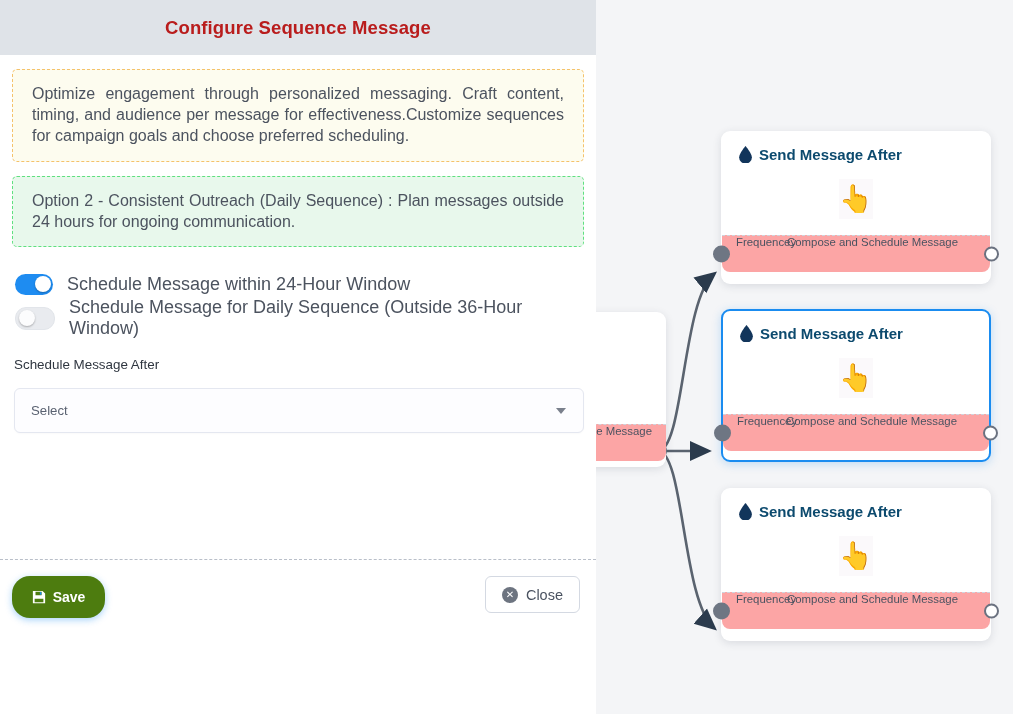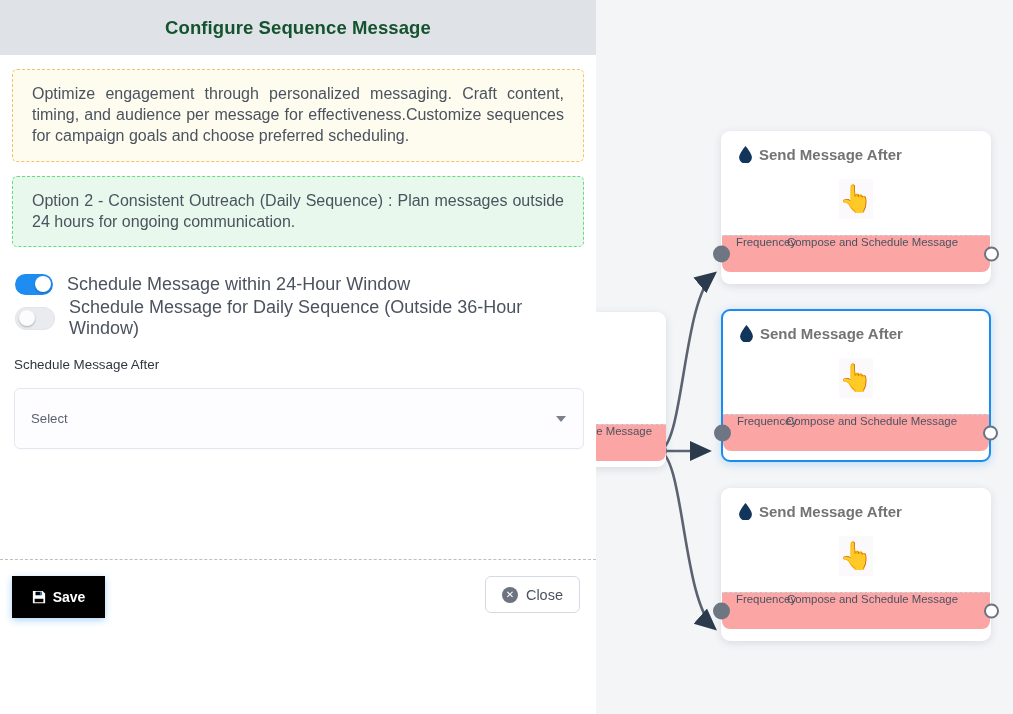--- a/index.html
+++ b/index.html
@@ -11,21 +11,21 @@
   
   #panel{
     position:absolute;left:0;top:0;width:596px;height:714px;
     background:#ffffff;overflow:hidden;
   }
   #panel-header{
     height:55px;background:#dfe3e8;display:flex;align-items:center;
     justify-content:center;
   }
   #panel-header .title{
-    font-size:18.5px;font-weight:bold;color:#14532d;letter-spacing:.1px;
+    font-size:18.5px;font-weight:bold;color:#b91c1c;letter-spacing:.1px;
   }
   #panel-body{padding:0 12px;}
   .callout{
     border-radius:5px;padding:13px 19px 15px 19px;margin-top:14px;
     font-size:16px;line-height:21px;text-align:justify;
     color:#4a5260;
   }
   .callout.info{
     background:#fdfcef;border:1.6px dashed #f5c26b;color:#4c535f;
   }
@@ -45,36 +45,36 @@
   }
   .switch.on{background:#1e8cf1;}
   .switch.on .knob{right:2.5px;}
   .switch.off{background:#e9ebef;border:1px solid #e2e5ea;}
   .switch.off .knob{left:2.5px;background:#fcfcfd;}
   .toggle-label{font-size:18px;color:#4c535f;}
   .field-block{margin-top:22px;padding-left:2px;}
   .field-label{font-size:13.4px;color:#2f3640;display:block;margin-bottom:16px;}
   .select-box{
     height:43px;border:1px solid #e4e7f0;border-radius:6px;background:#fdfdff;
-    display:flex;align-items:center;padding:8px 16px;position:relative;
+    display:flex;align-items:center;padding:0 16px;position:relative;
     box-shadow:0 1px 2px rgba(20,30,60,.025);
   }
   .select-box .sel-val{font-size:13.2px;color:#5a6271;}
   .caret{
     position:absolute;right:17px;top:50%;transform:translateY(-50%);
     width:0;height:0;border-left:5.5px solid transparent;
     border-right:5.5px solid transparent;border-top:6.5px solid #7a808c;
   }
   #panel-footer{
     position:absolute;left:0;bottom:0;width:596px;height:155px;
     border-top:1.5px dashed #b9bfc9;box-sizing:border-box;
   }
   .btn-save{
     position:absolute;left:12px;top:16px;width:93px;height:42px;
-    background:#000000;border-radius:0;border:none;color:#fff;
+    background:#4d7c0f;border-radius:18px;border:none;color:#fff;
     display:flex;align-items:center;justify-content:center;gap:7px;
     font-size:14px;font-weight:bold;cursor:pointer;
     box-shadow:0 2px 7px rgba(26,140,240,.38);
   }
   .btn-close{
     position:absolute;right:16px;top:16px;height:37px;padding:0 16px;
     background:#fff;border:1px solid #d4d9e2;border-radius:6px;
     display:flex;align-items:center;gap:8px;font-size:14.5px;color:#4a5260;
     cursor:pointer;
   }
@@ -91,21 +91,21 @@
   #edges{position:absolute;left:0;top:0;width:417px;height:714px;}
   .node{
     position:absolute;background:#fff;border-radius:9px;
     box-shadow:0 2px 9px rgba(40,50,70,.13);box-sizing:border-box;
     border:1px solid transparent;
   }
   .node.selected{border:2px solid #1a8cf0;box-shadow:0 2px 10px rgba(26,140,240,.25);}
   .node .node-head{
     display:flex;align-items:center;gap:7px;padding:14px 0 0 17px;
   }
-  .node .node-title{font-size:15px;font-weight:bold;color:#737373;}
+  .node .node-title{font-size:15px;font-weight:bold;color:#0c4a6e;}
   .drop{flex:0 0 auto;}
   .node-canvas-area{
     height:72px;display:flex;align-items:center;justify-content:center;
   }
   .hand-cursor{
     width:34px;height:40px;background:#fbf9fb;display:flex;
     align-items:center;justify-content:center;font-size:27px;color:#5d5d62;
     line-height:1;
   }
   .node-foot{

